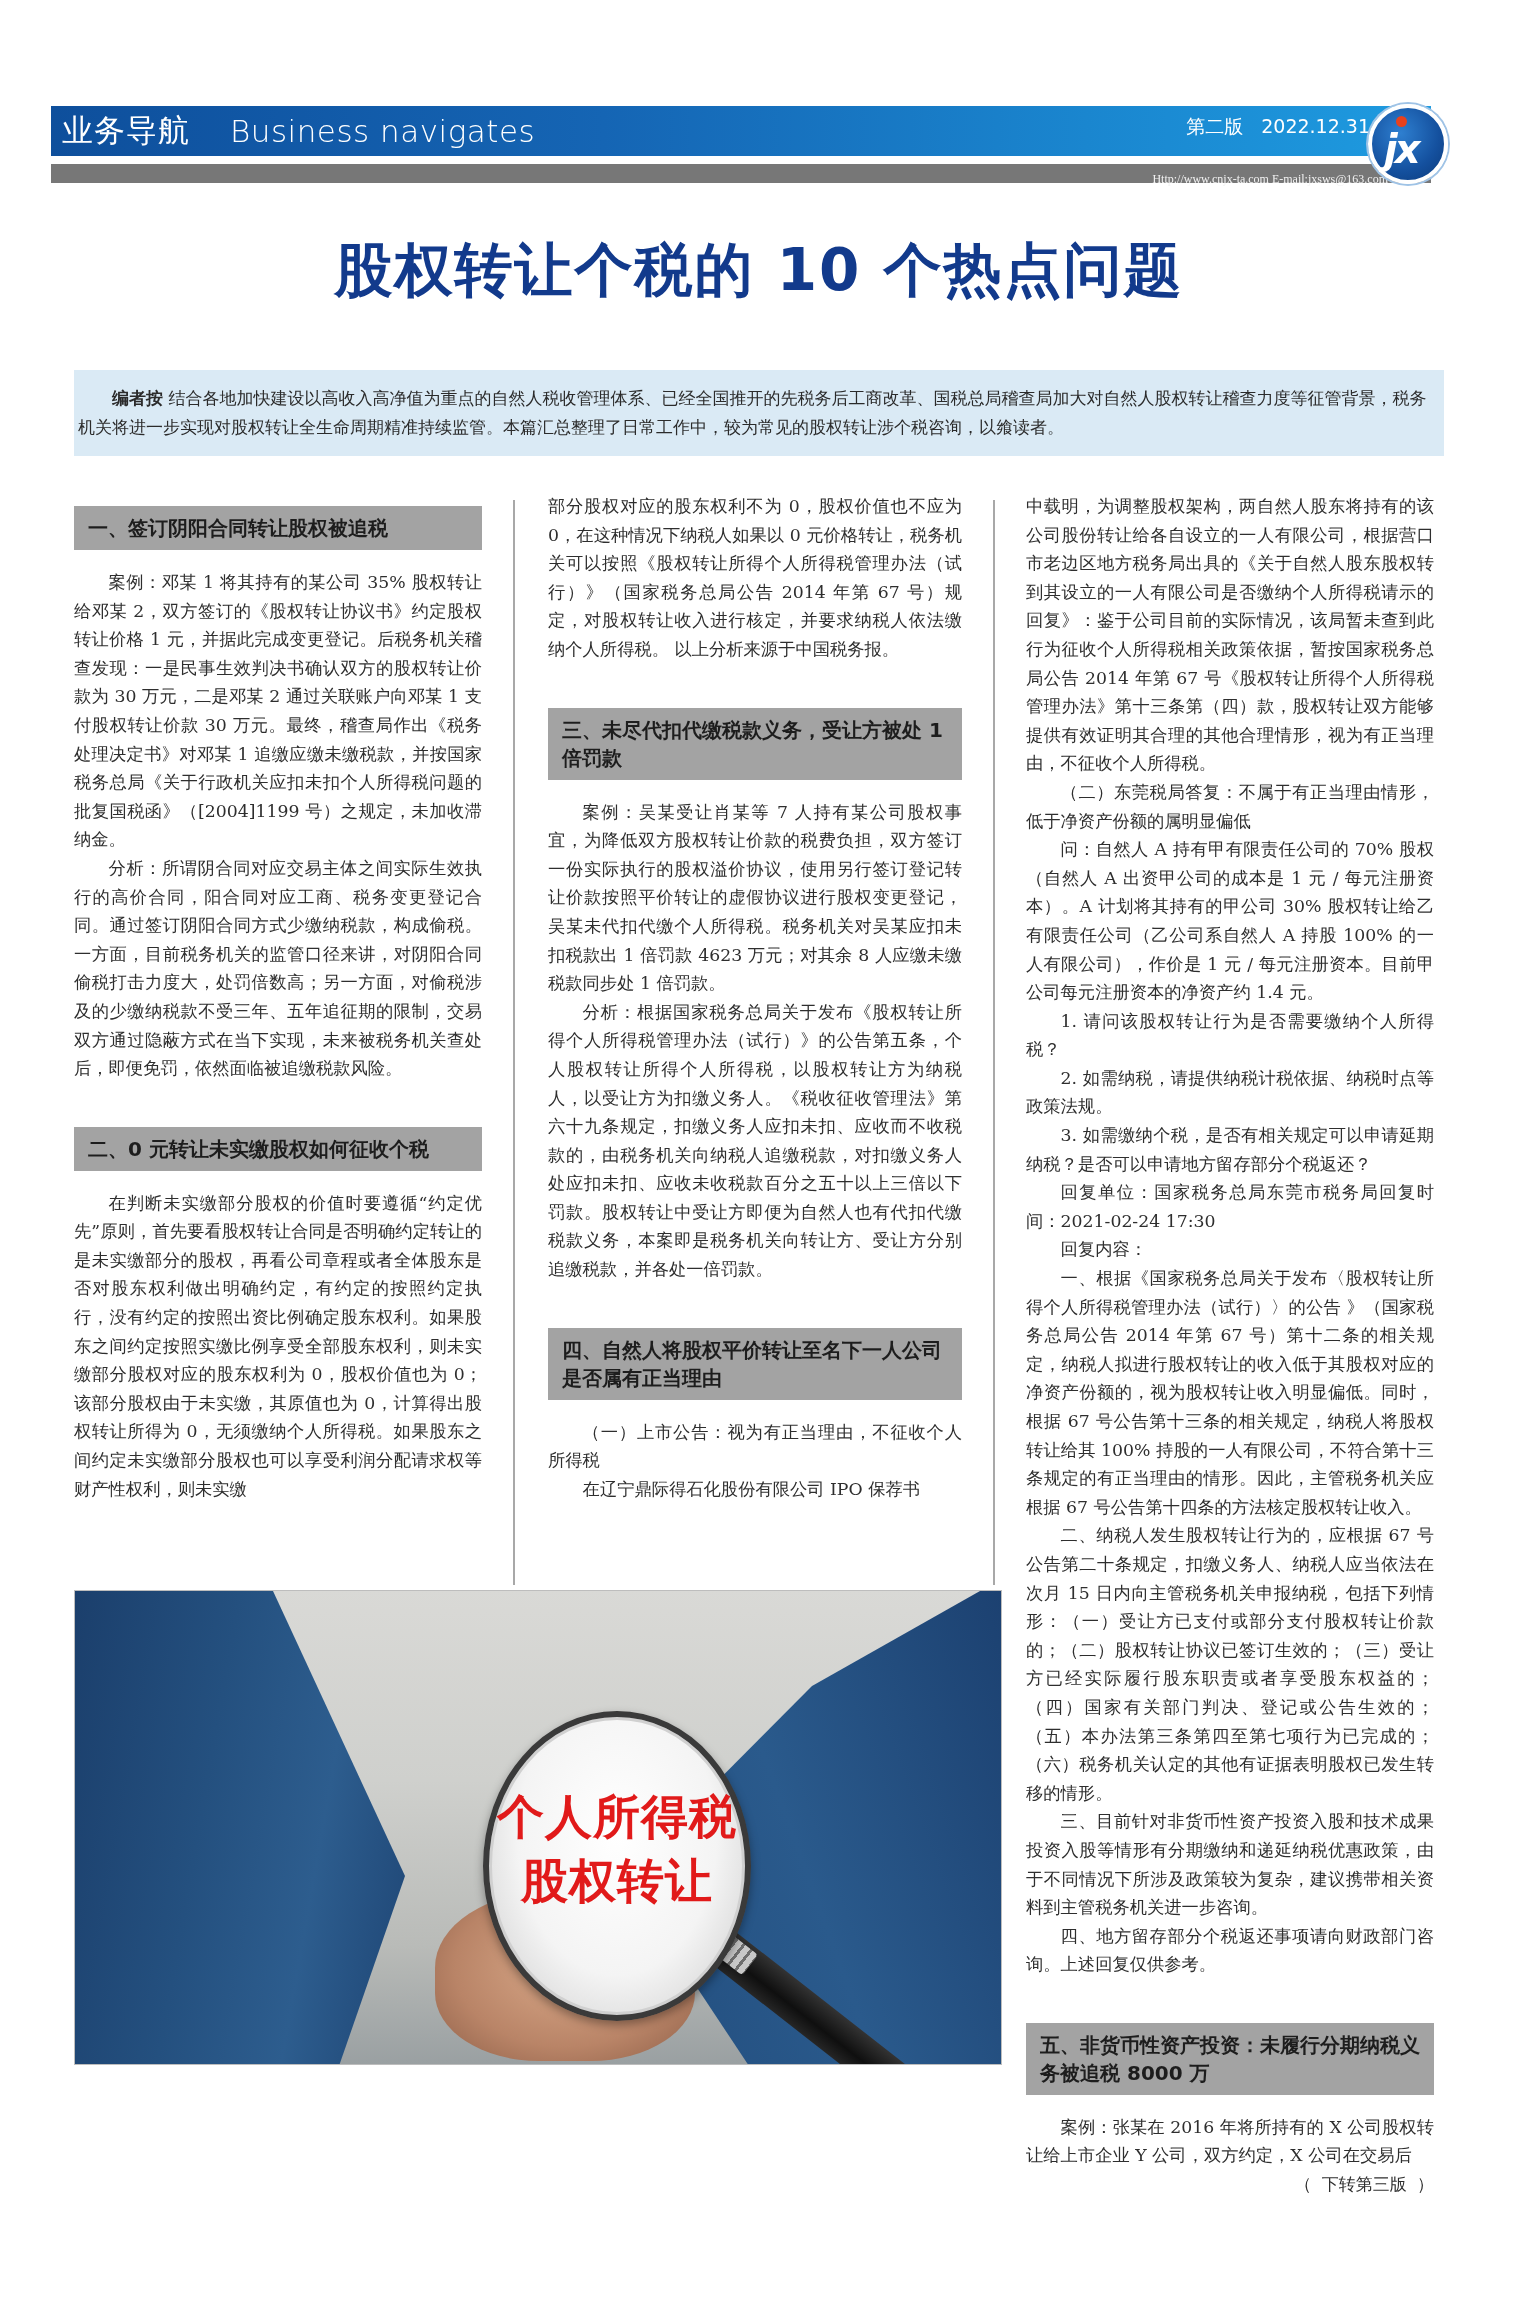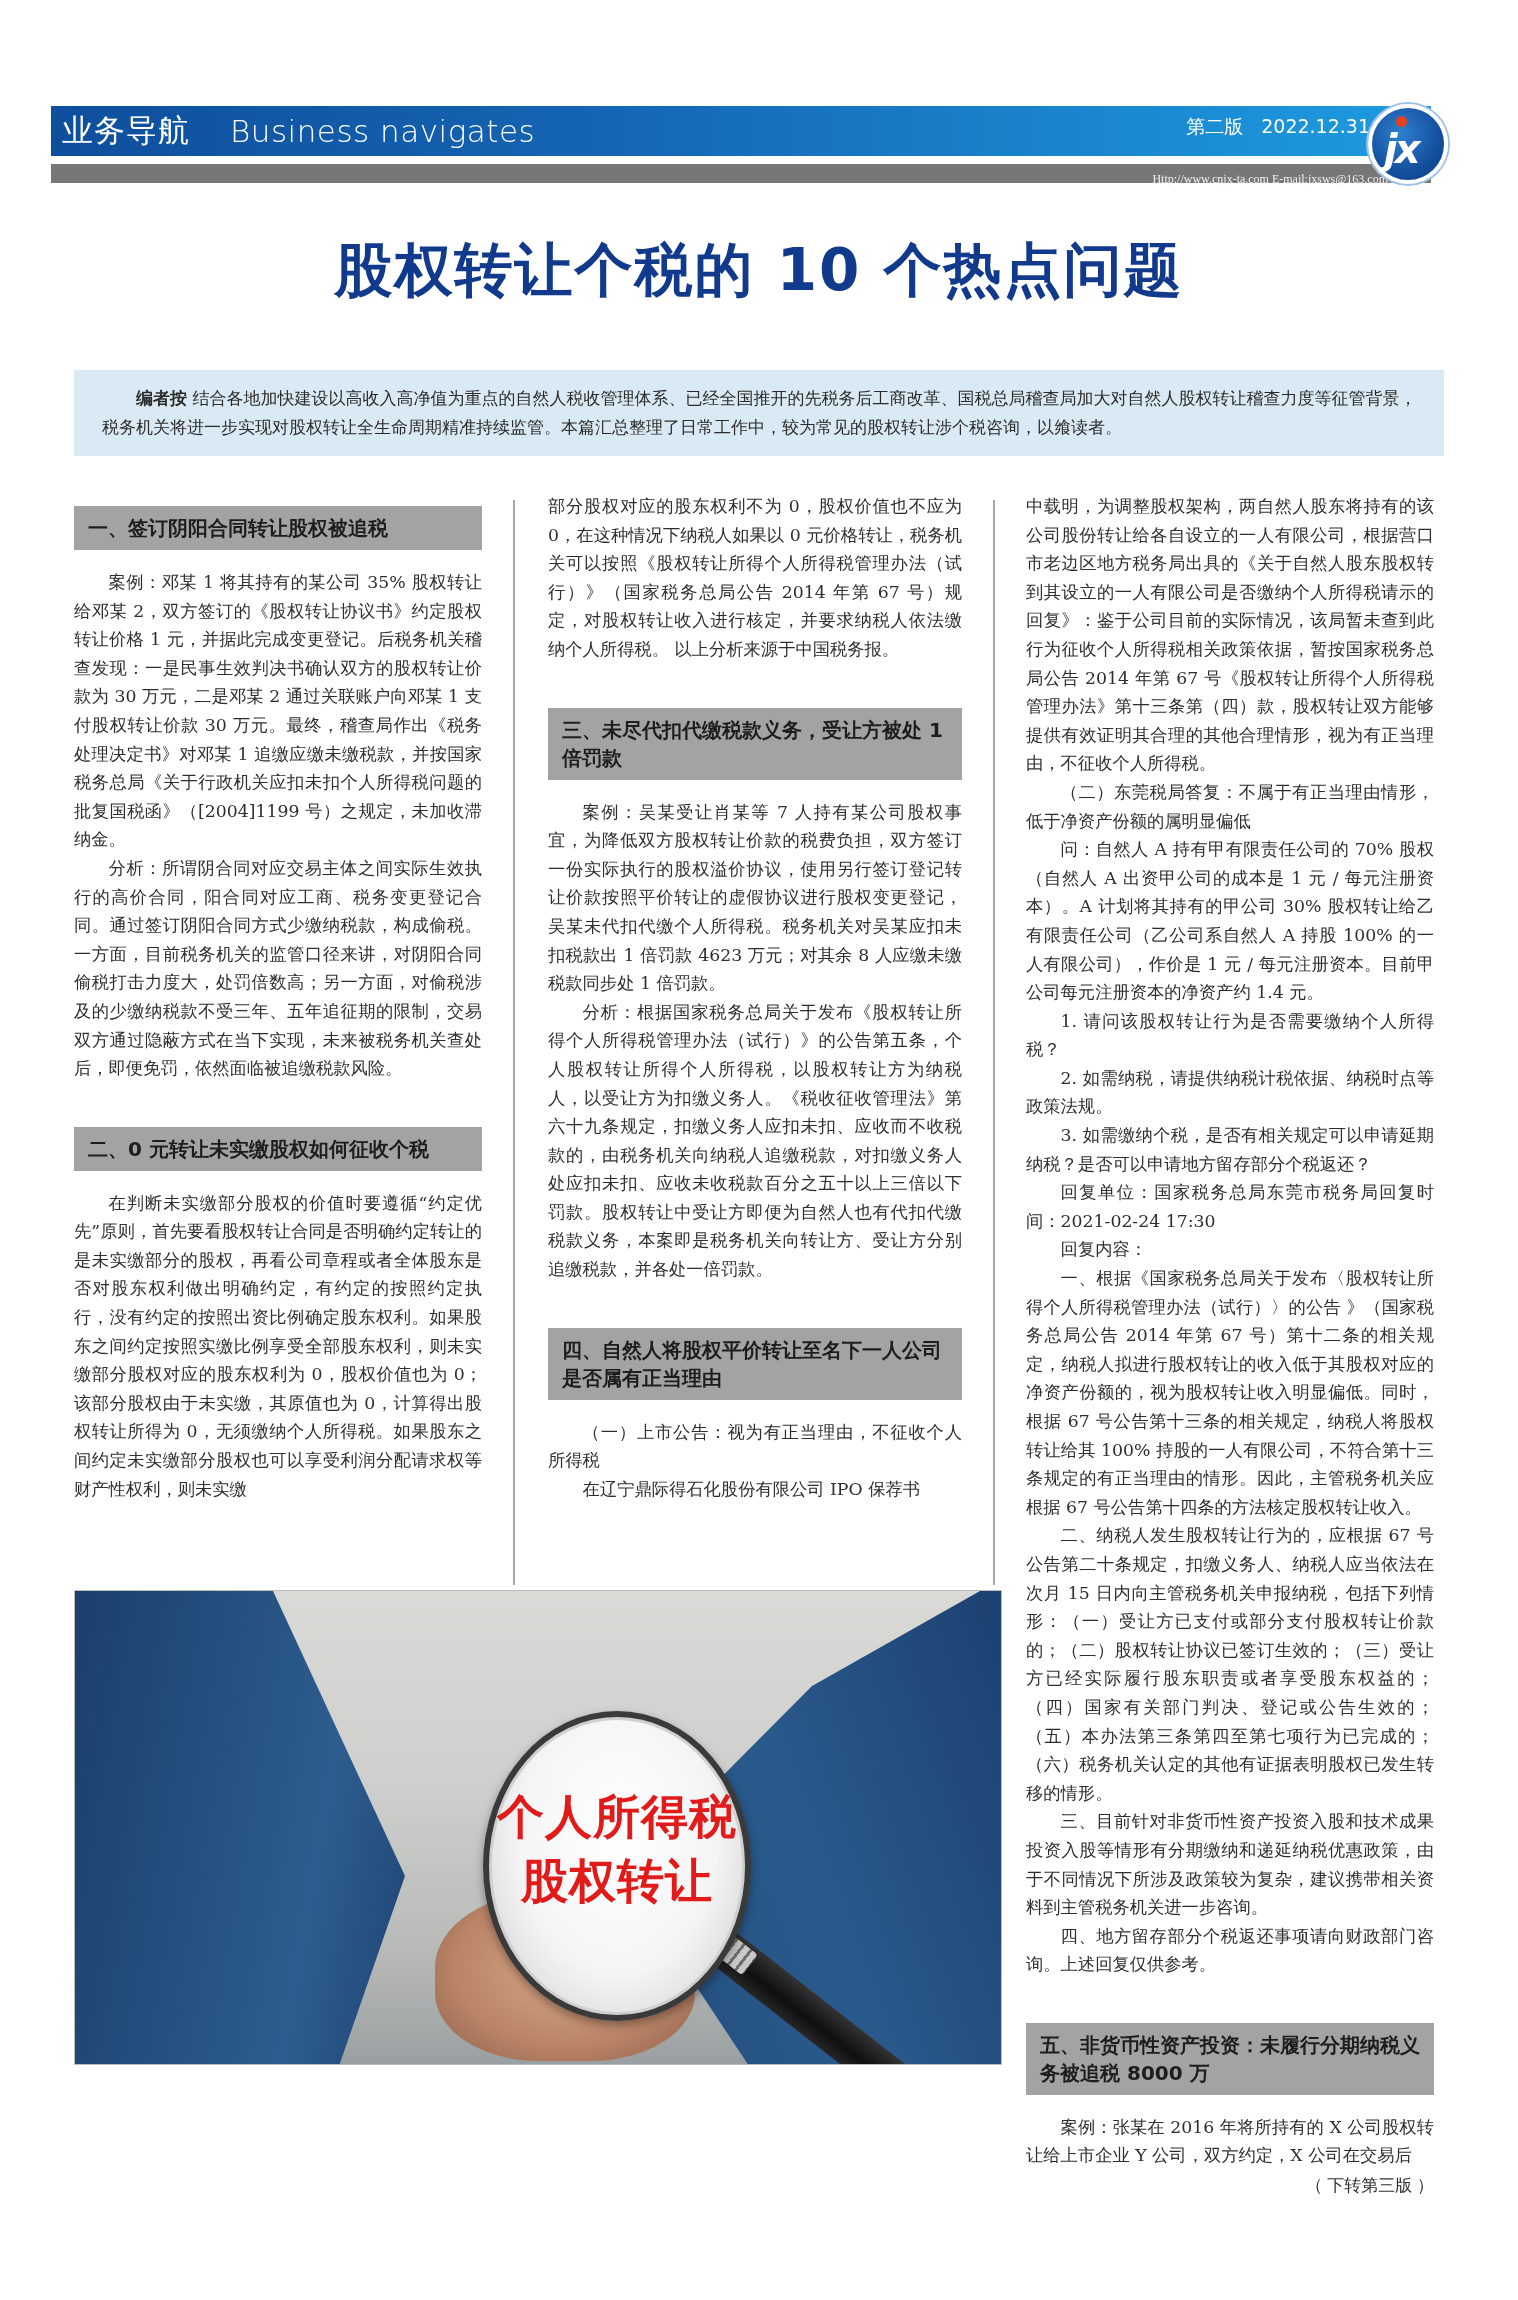--- a/index.html
+++ b/index.html
@@ -41,42 +41,42 @@
   
   .title {
     position: absolute; left: 0; top: 232px; width: 1518px; text-align: center;
     color: #123a8c; font-family: "DejaVu Sans", "Liberation Sans", sans-serif; font-weight: 900;
     font-size: 58px; letter-spacing: 2px;
   }
 
   
   .editor-note {
     position: absolute; left: 74px; top: 370px; width: 1370px; height: 86px; background: #daeaf5;
-    padding: 14px 16px 0 28px; font-size: 17px; line-height: 29px; text-indent: 2em; color: #2b2b2b;
+    padding: 14px 16px 0 4px; font-size: 17px; line-height: 29px; text-indent: 2em; color: #2b2b2b;
   }
   .editor-note b { font-family: "DejaVu Sans", sans-serif; font-weight: bold; }
 
   
   .col { position: absolute; top: 496px; font-size: 17.3px; line-height: 28.6px; text-align: justify; color: #2e2e2e; }
   .col1 { left: 74px; width: 408px; }
   .col2 { left: 548px; width: 414px; top: 492px; }
   .col3 { left: 1026px; width: 408px; top: 492px; }
   .divider { position: absolute; top: 500px; width: 2px; background: #a8a8a8; }
   .divider.d1 { left: 513px; height: 1085px; }
   .divider.d2 { left: 993px; height: 1085px; }
 
   .sec-head {
     background: #a3a3a3; padding: 8px 14px; margin: 10px 0 18px 0;
     font-family: "DejaVu Sans", "Liberation Sans", sans-serif; font-weight: bold; font-size: 20px; line-height: 28px; color: #1d1d1d;
     text-align: left;
   }
   .col p { text-indent: 2em; }
   .col p.noindent { text-indent: 0; }
   .gap { height: 34px; }
-  .cont { text-align: right; font-family: Liberation Sans, sans-serif; font-size: 17px; margin-top: 2px; }
+  .cont { text-align: right; font-family: Liberation Mono, monospace; font-size: 17px; margin-top: 2px; }
 
   
   .photo {
     position: absolute; left: 74px; top: 1590px; width: 928px; height: 475px; overflow: hidden;
     background: linear-gradient(180deg, #d9d9d6 0%, #cfd0cd 40%, #b9bbb8 75%, #9aa0a2 100%);
     border: 1px solid #bdbdbd;
   }
   .sleeve-left {
     position: absolute; left: 0; top: 0; width: 330px; height: 475px;
     background: linear-gradient(100deg, #1b3f6c 0%, #24507f 40%, #2d5d8e 70%, #1e4574 100%);

